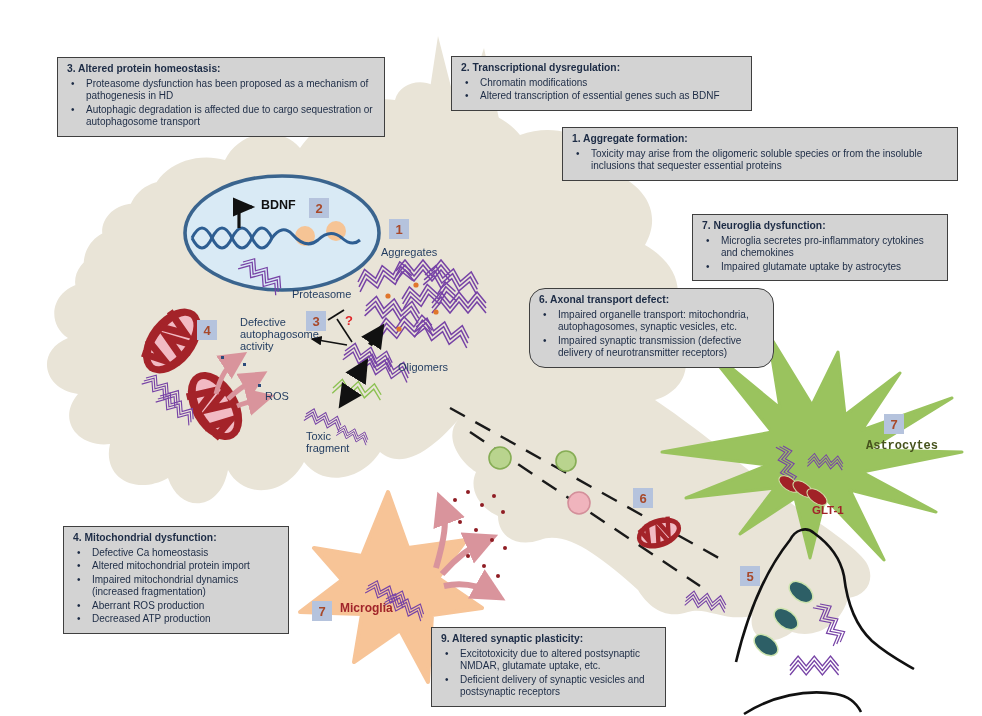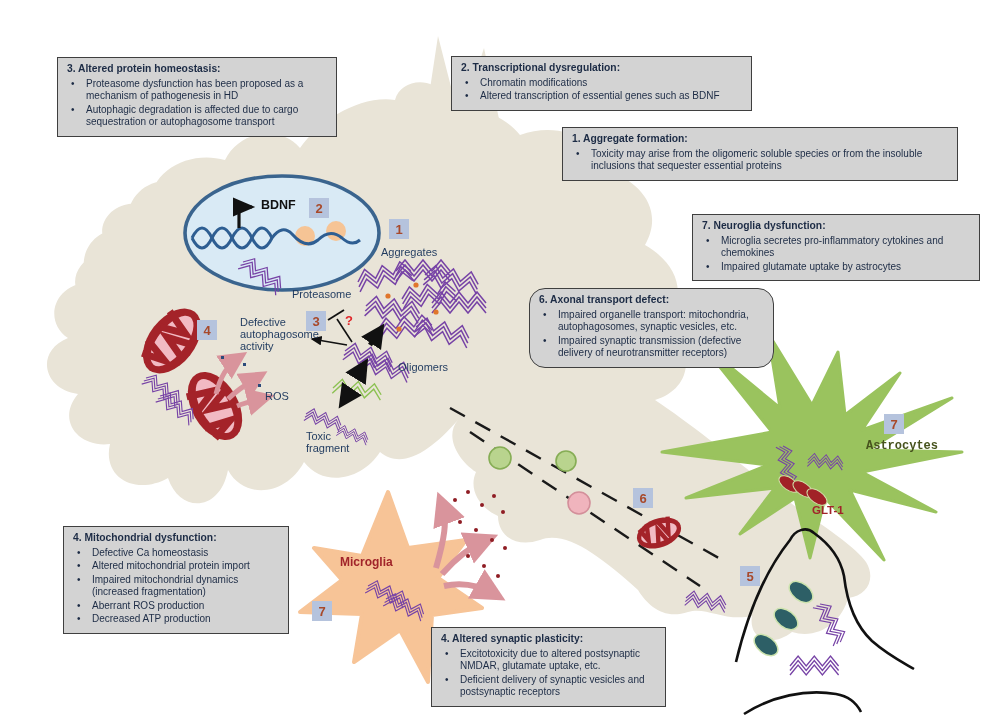--- a/index.html
+++ b/index.html
@@ -194,56 +194,56 @@
 </div>
 
 <div class="box" style="left:451px;top:56px;width:301px;">
   <div class="t">2. Transcriptional dysregulation:</div>
   <ul>
     <li>Chromatin modifications</li>
     <li>Altered transcription of essential genes such as BDNF</li>
   </ul>
 </div>
 
-<div class="box" style="left:57px;top:57px;width:280px;">
+<div class="box" style="left:57px;top:57px;width:328px;">
   <div class="t">3. Altered protein homeostasis:</div>
   <ul>
     <li>Proteasome dysfunction has been proposed as a mechanism of pathogenesis in HD</li>
     <li>Autophagic degradation is affected due to cargo sequestration or autophagosome transport</li>
   </ul>
 </div>
 
 <div class="box" style="left:63px;top:526px;width:226px;">
   <div class="t">4. Mitochondrial dysfunction:</div>
   <ul>
     <li>Defective Ca homeostasis</li>
     <li>Altered mitochondrial protein import</li>
     <li>Impaired mitochondrial dynamics (increased fragmentation)</li>
     <li>Aberrant ROS production</li>
     <li>Decreased ATP production</li>
   </ul>
 </div>
 
 <div class="box" style="left:431px;top:627px;width:235px;">
-  <div class="t">4. Altered synaptic plasticity:</div>
+  <div class="t">9. Altered synaptic plasticity:</div>
   <ul>
     <li>Excitotoxicity due to altered postsynaptic NMDAR, glutamate uptake, etc.</li>
     <li>Deficient delivery of synaptic vesicles and postsynaptic receptors</li>
   </ul>
 </div>
 
 <div class="box" style="left:529px;top:288px;width:245px;border-radius:16px;">
   <div class="t">6. Axonal transport defect:</div>
   <ul>
     <li>Impaired organelle transport: mitochondria, autophagosomes, synaptic vesicles, etc.</li>
     <li>Impaired synaptic transmission (defective delivery of neurotransmitter receptors)</li>
   </ul>
 </div>
 
-<div class="box" style="left:692px;top:214px;width:288px;">
+<div class="box" style="left:692px;top:214px;width:256px;">
   <div class="t">7. Neuroglia dysfunction:</div>
   <ul>
     <li>Microglia secretes pro-inflammatory cytokines and chemokines</li>
     <li>Impaired glutamate uptake by astrocytes</li>
   </ul>
 </div>
 
 <div class="badge" style="left:389px;top:219px;">1</div>
 <div class="badge" style="left:309px;top:198px;">2</div>
 <div class="badge" style="left:306px;top:311px;">3</div>
@@ -255,16 +255,16 @@
 
 <div class="lbl black" style="left:261px;top:198px;font-weight:bold;">BDNF</div>
 <div class="lbl" style="left:381px;top:246px;">Aggregates</div>
 <div class="lbl" style="left:292px;top:288px;">Proteasome</div>
 <div class="lbl" style="left:398px;top:361px;">Oligomers</div>
 <div class="lbl" style="left:306px;top:430px;width:58px;">Toxic fragment</div>
 <div class="lbl" style="left:225px;top:316px;width:102px;margin-left:15px;">Defective autophagosome activity</div>
 <div class="lbl" style="left:265px;top:390px;">ROS</div>
 <div class="lbl bold green" style="left:866px;top:439px;">Astrocytes</div>
 <div class="lbl bold red" style="left:812px;top:504px;font-size:11.5px;">GLT-1</div>
-<div class="lbl bold red" style="left:304px;top:555px;padding-left:36px;">Microglia</div>
+<div class="lbl bold red" style="left:304px;top:601px;padding-left:36px;">Microglia</div>
 <div class="qmark" style="left:345px;top:313px;">?</div>
 
 </div>
 
 </body></html>

